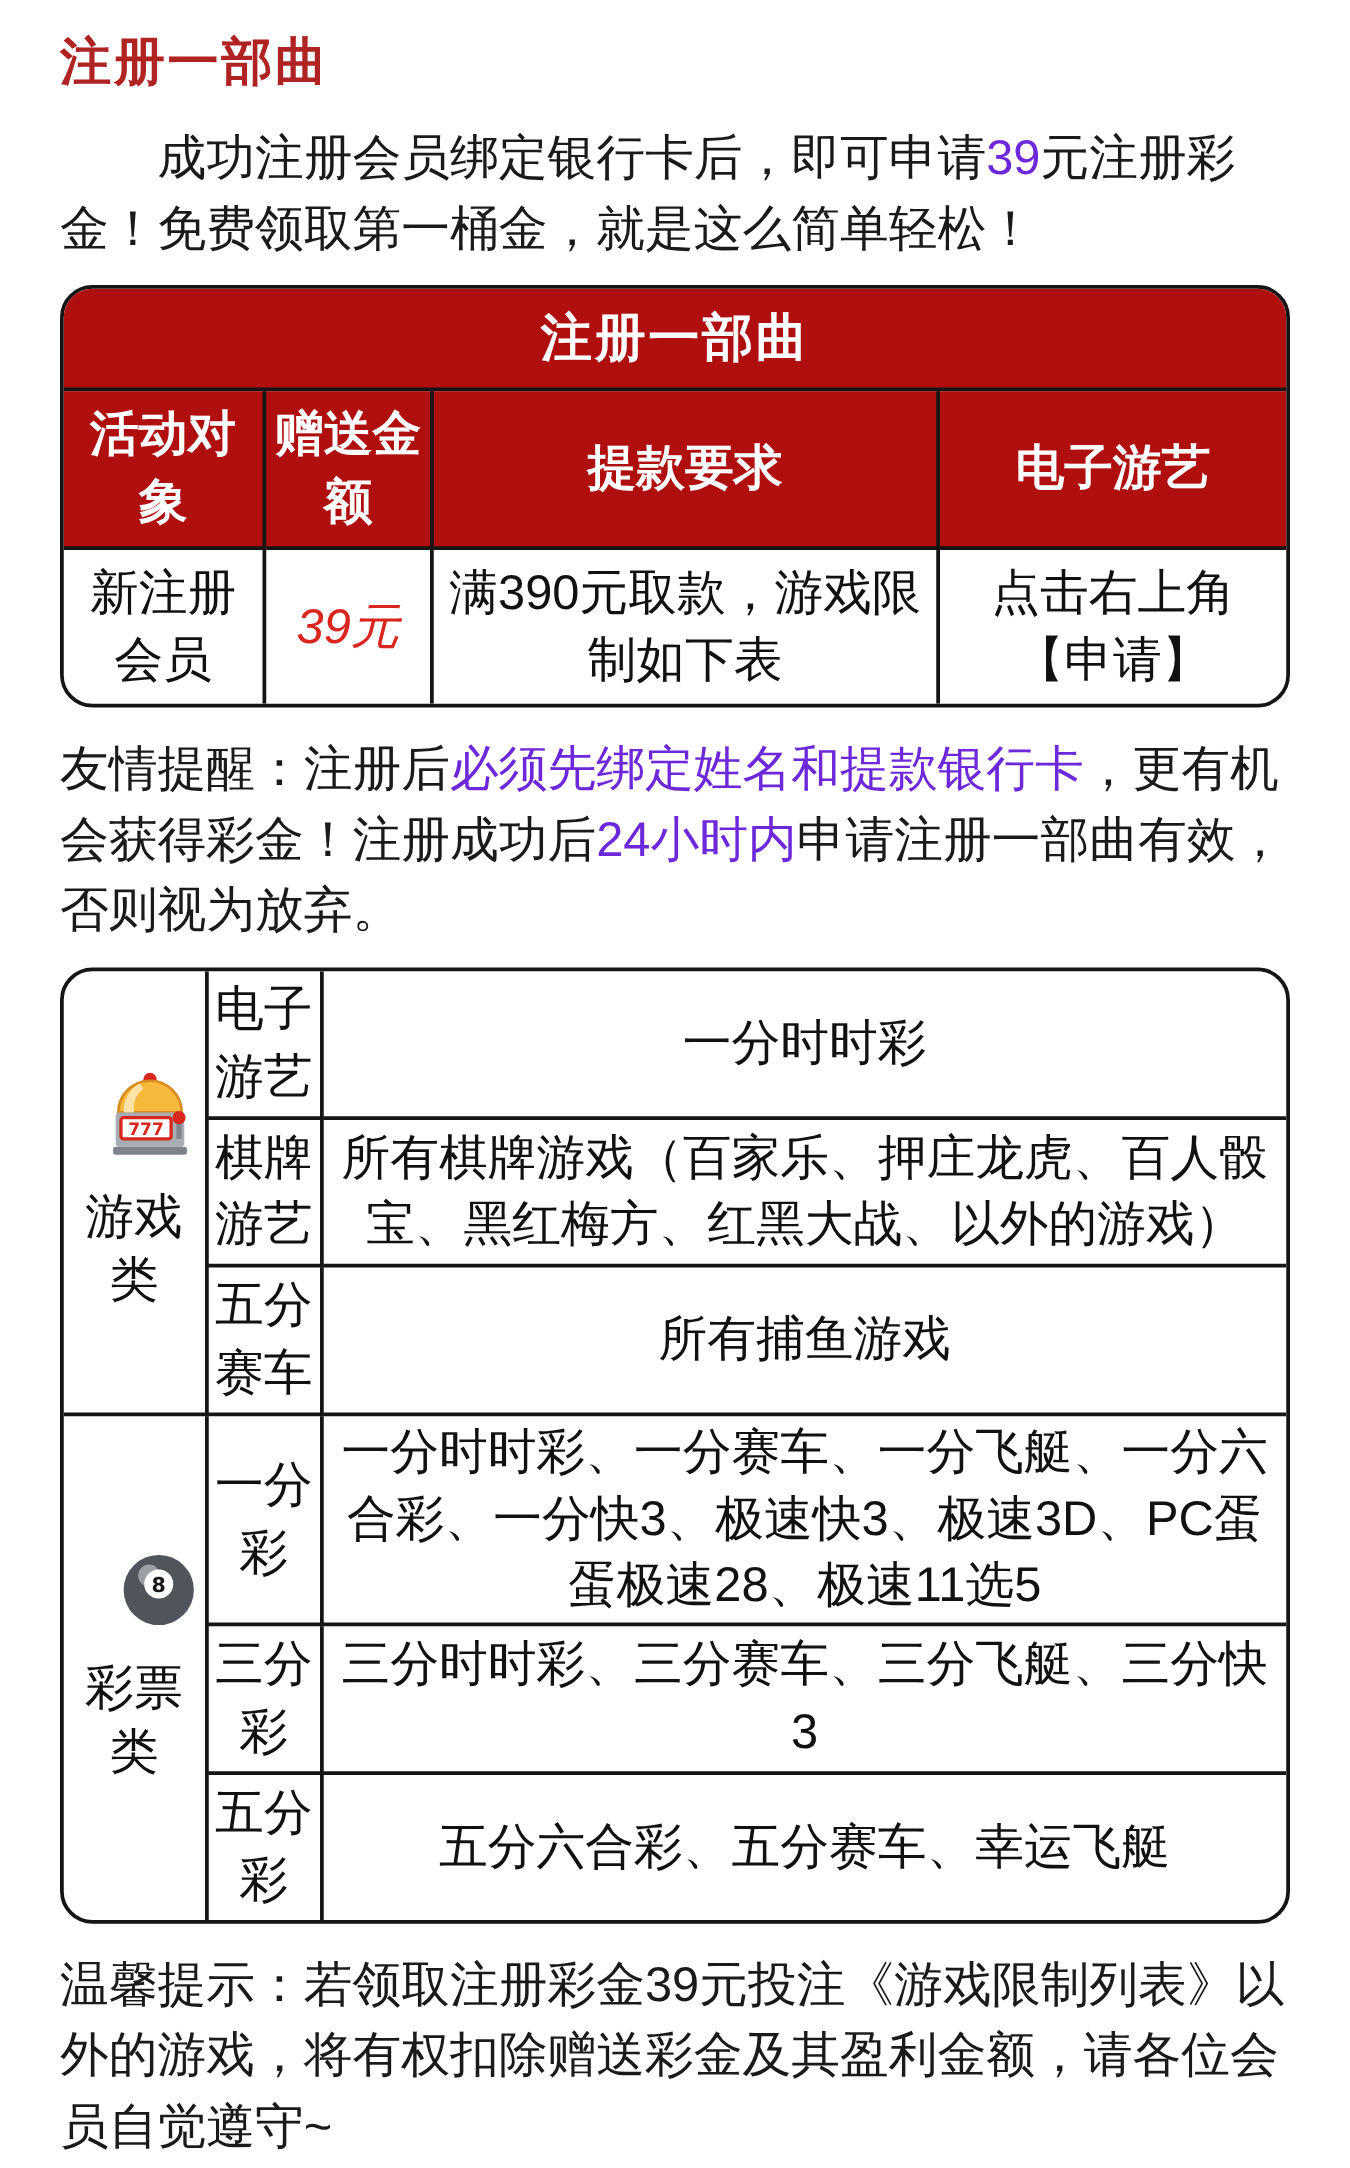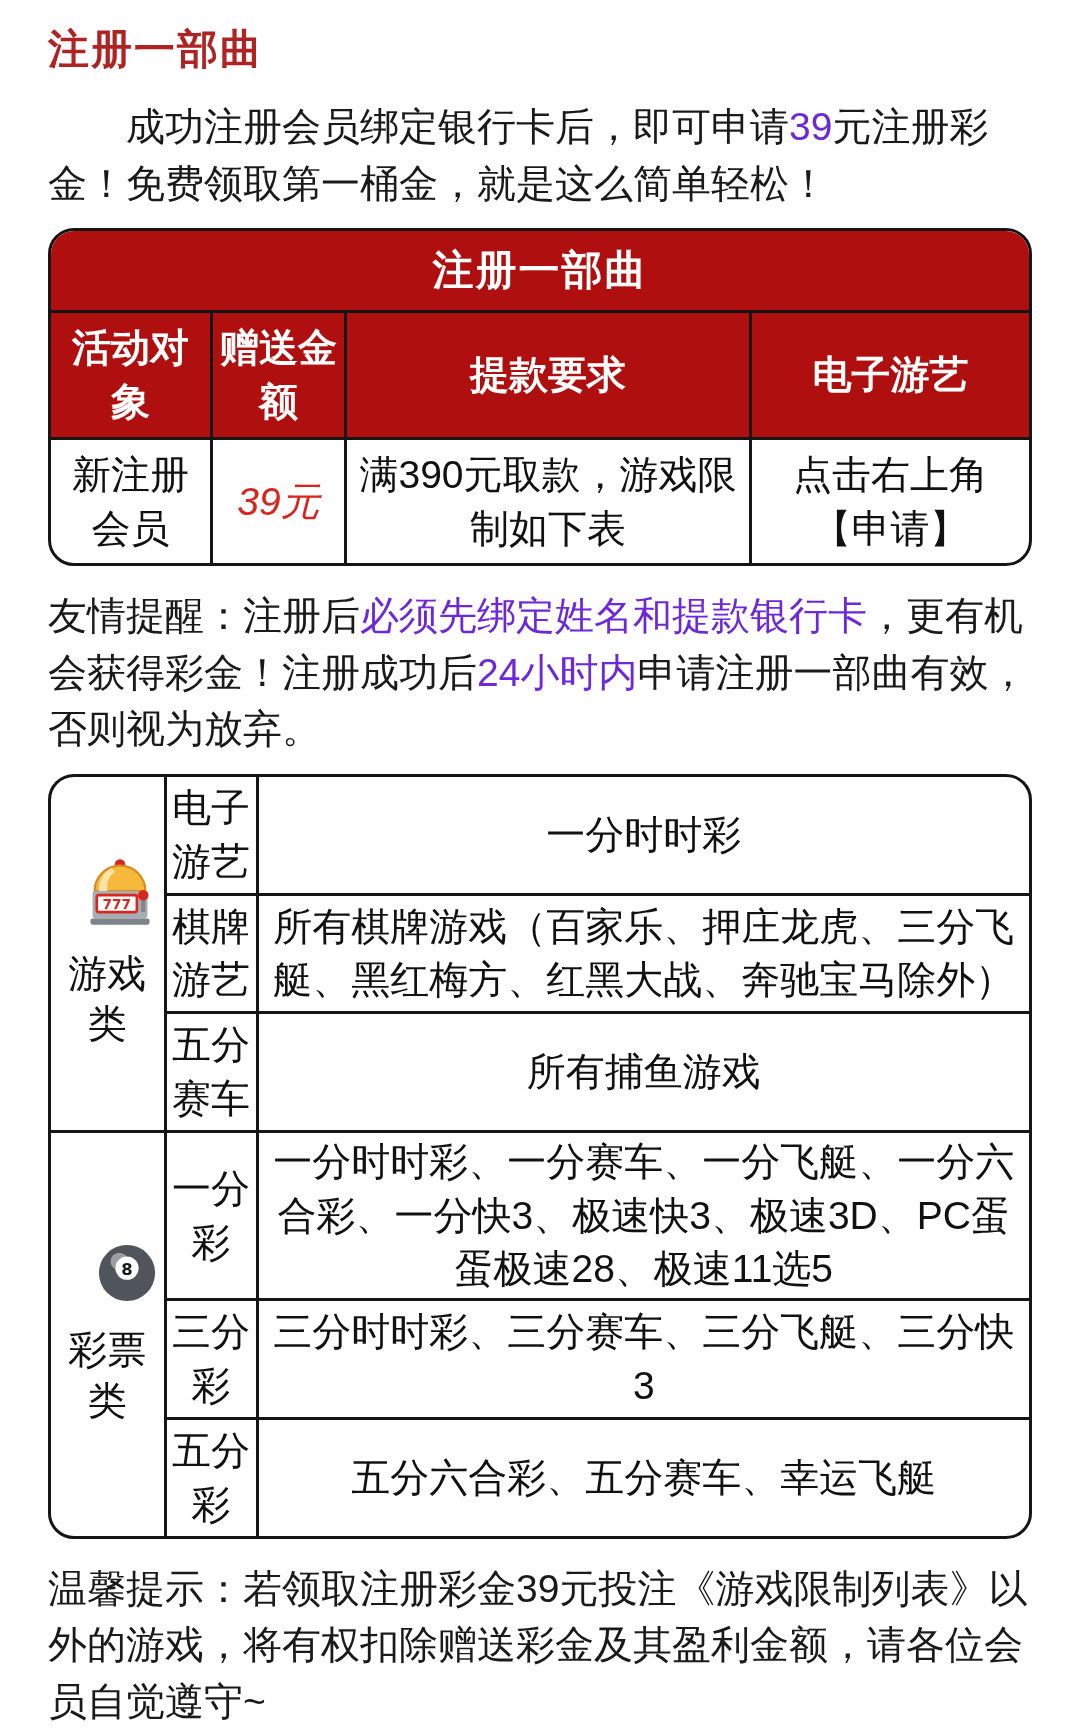--- a/index.html
+++ b/index.html
@@ -139,21 +139,21 @@
             </svg>
           </span>
           <span class="cat-label">游戏类</span>
         </div>
       </td>
       <td class="sub-cell">电子游艺</td>
       <td>一分时时彩</td>
     </tr>
     <tr>
       <td class="sub-cell">棋牌游艺</td>
-      <td>所有棋牌游戏（百家乐、押庄龙虎、三分飞艇、黑红梅方、红黑大战、奔驰宝马除外）</td>
+      <td>所有棋牌游戏（百家乐、押庄龙虎、百人骰宝、黑红梅方、红黑大战、以外的游戏）</td>
     </tr>
     <tr>
       <td class="sub-cell">五分赛车</td>
       <td>所有捕鱼游戏</td>
     </tr>
     <tr>
       <td class="cat-cell no-bottom" rowspan="3">
         <div class="cat-inner">
           <span class="cat-icon">
             <svg width="62" height="62" viewBox="0 0 64 64">

